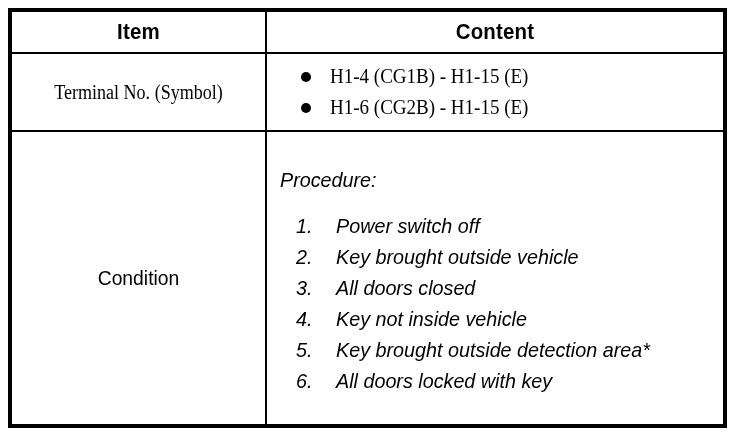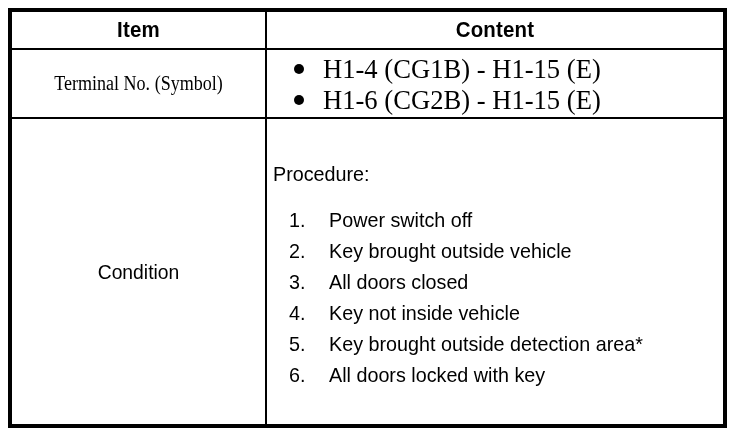--- a/index.html
+++ b/index.html
@@ -38,21 +38,21 @@
 
   .spec-table table {
     width: 100%;
     height: 100%;
     border-collapse: collapse;
     table-layout: fixed;
   }
 
   .spec-table td {
     border: 0;
-    padding: 0;
+    padding: 7px;
     vertical-align: middle;
     background: #ffffff;
   }
 
   
   col.c-item    { width: 254px; }
   col.c-content { width: auto;  }
 
   
   tr.row-sep > td { border-top: 2px solid #000000; }
@@ -92,21 +92,21 @@
     text-align: center;
     font-size: 21px;
     transform: scaleX(0.93);
   }
 
   
   ul.bullets {
     list-style: none;
     margin: 0;
     padding: 0 0 0 24px;
-    font-size: 28px;
+    font-size: 20px;
   }
   ul.bullets li {
     position: relative;
     line-height: 31px;
     padding-left: 32px;
     white-space: nowrap;
   }
   ul.bullets li .bullet-dot {
     position: absolute;
     left: 3px;
@@ -119,20 +119,21 @@
   ul.bullets li .bullet-text {
     display: inline-block;
     transform: scaleX(0.95);
     transform-origin: left center;
   }
 
   
   .cond-cell {
     vertical-align: top;
     padding: 0;
+    font-style: italic;
   }
   .cond-inner {
     padding: 6px 0 0 6px;
   }
   .proc-title {
     font-size: 21px;
     line-height: 28px;
     transform: scaleX(0.94);
     transform-origin: left center;
     display: inline-block;

